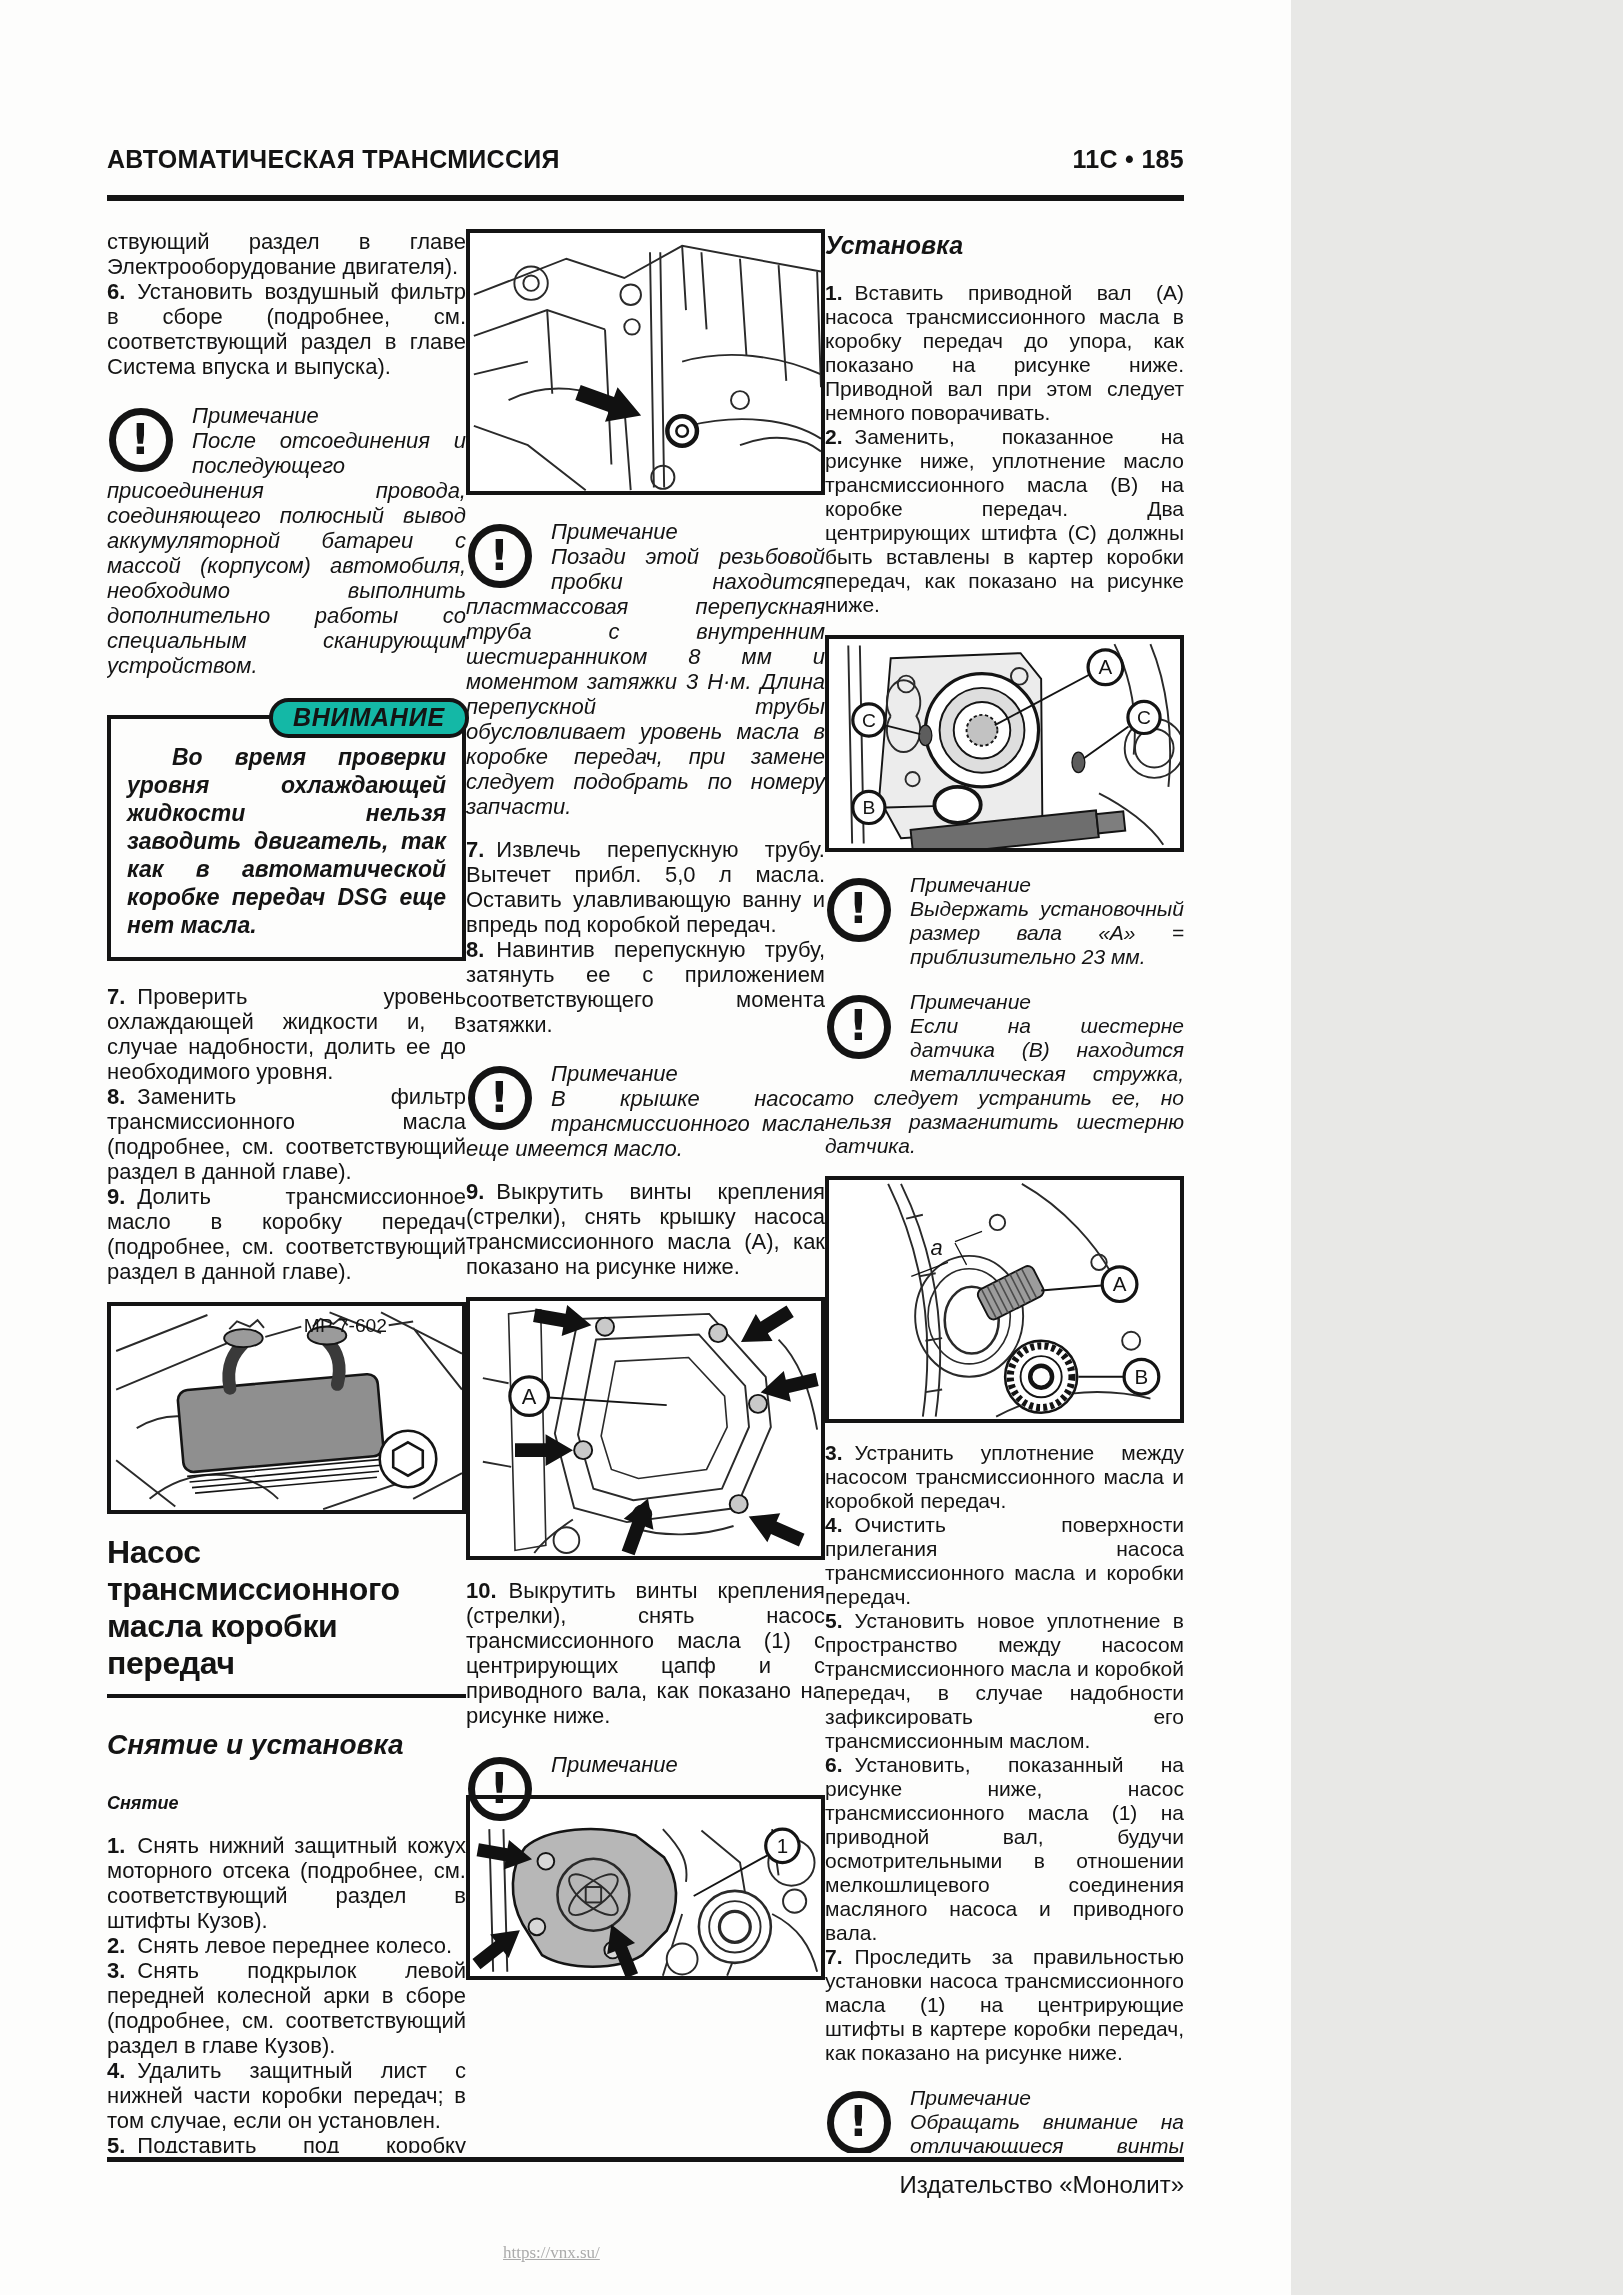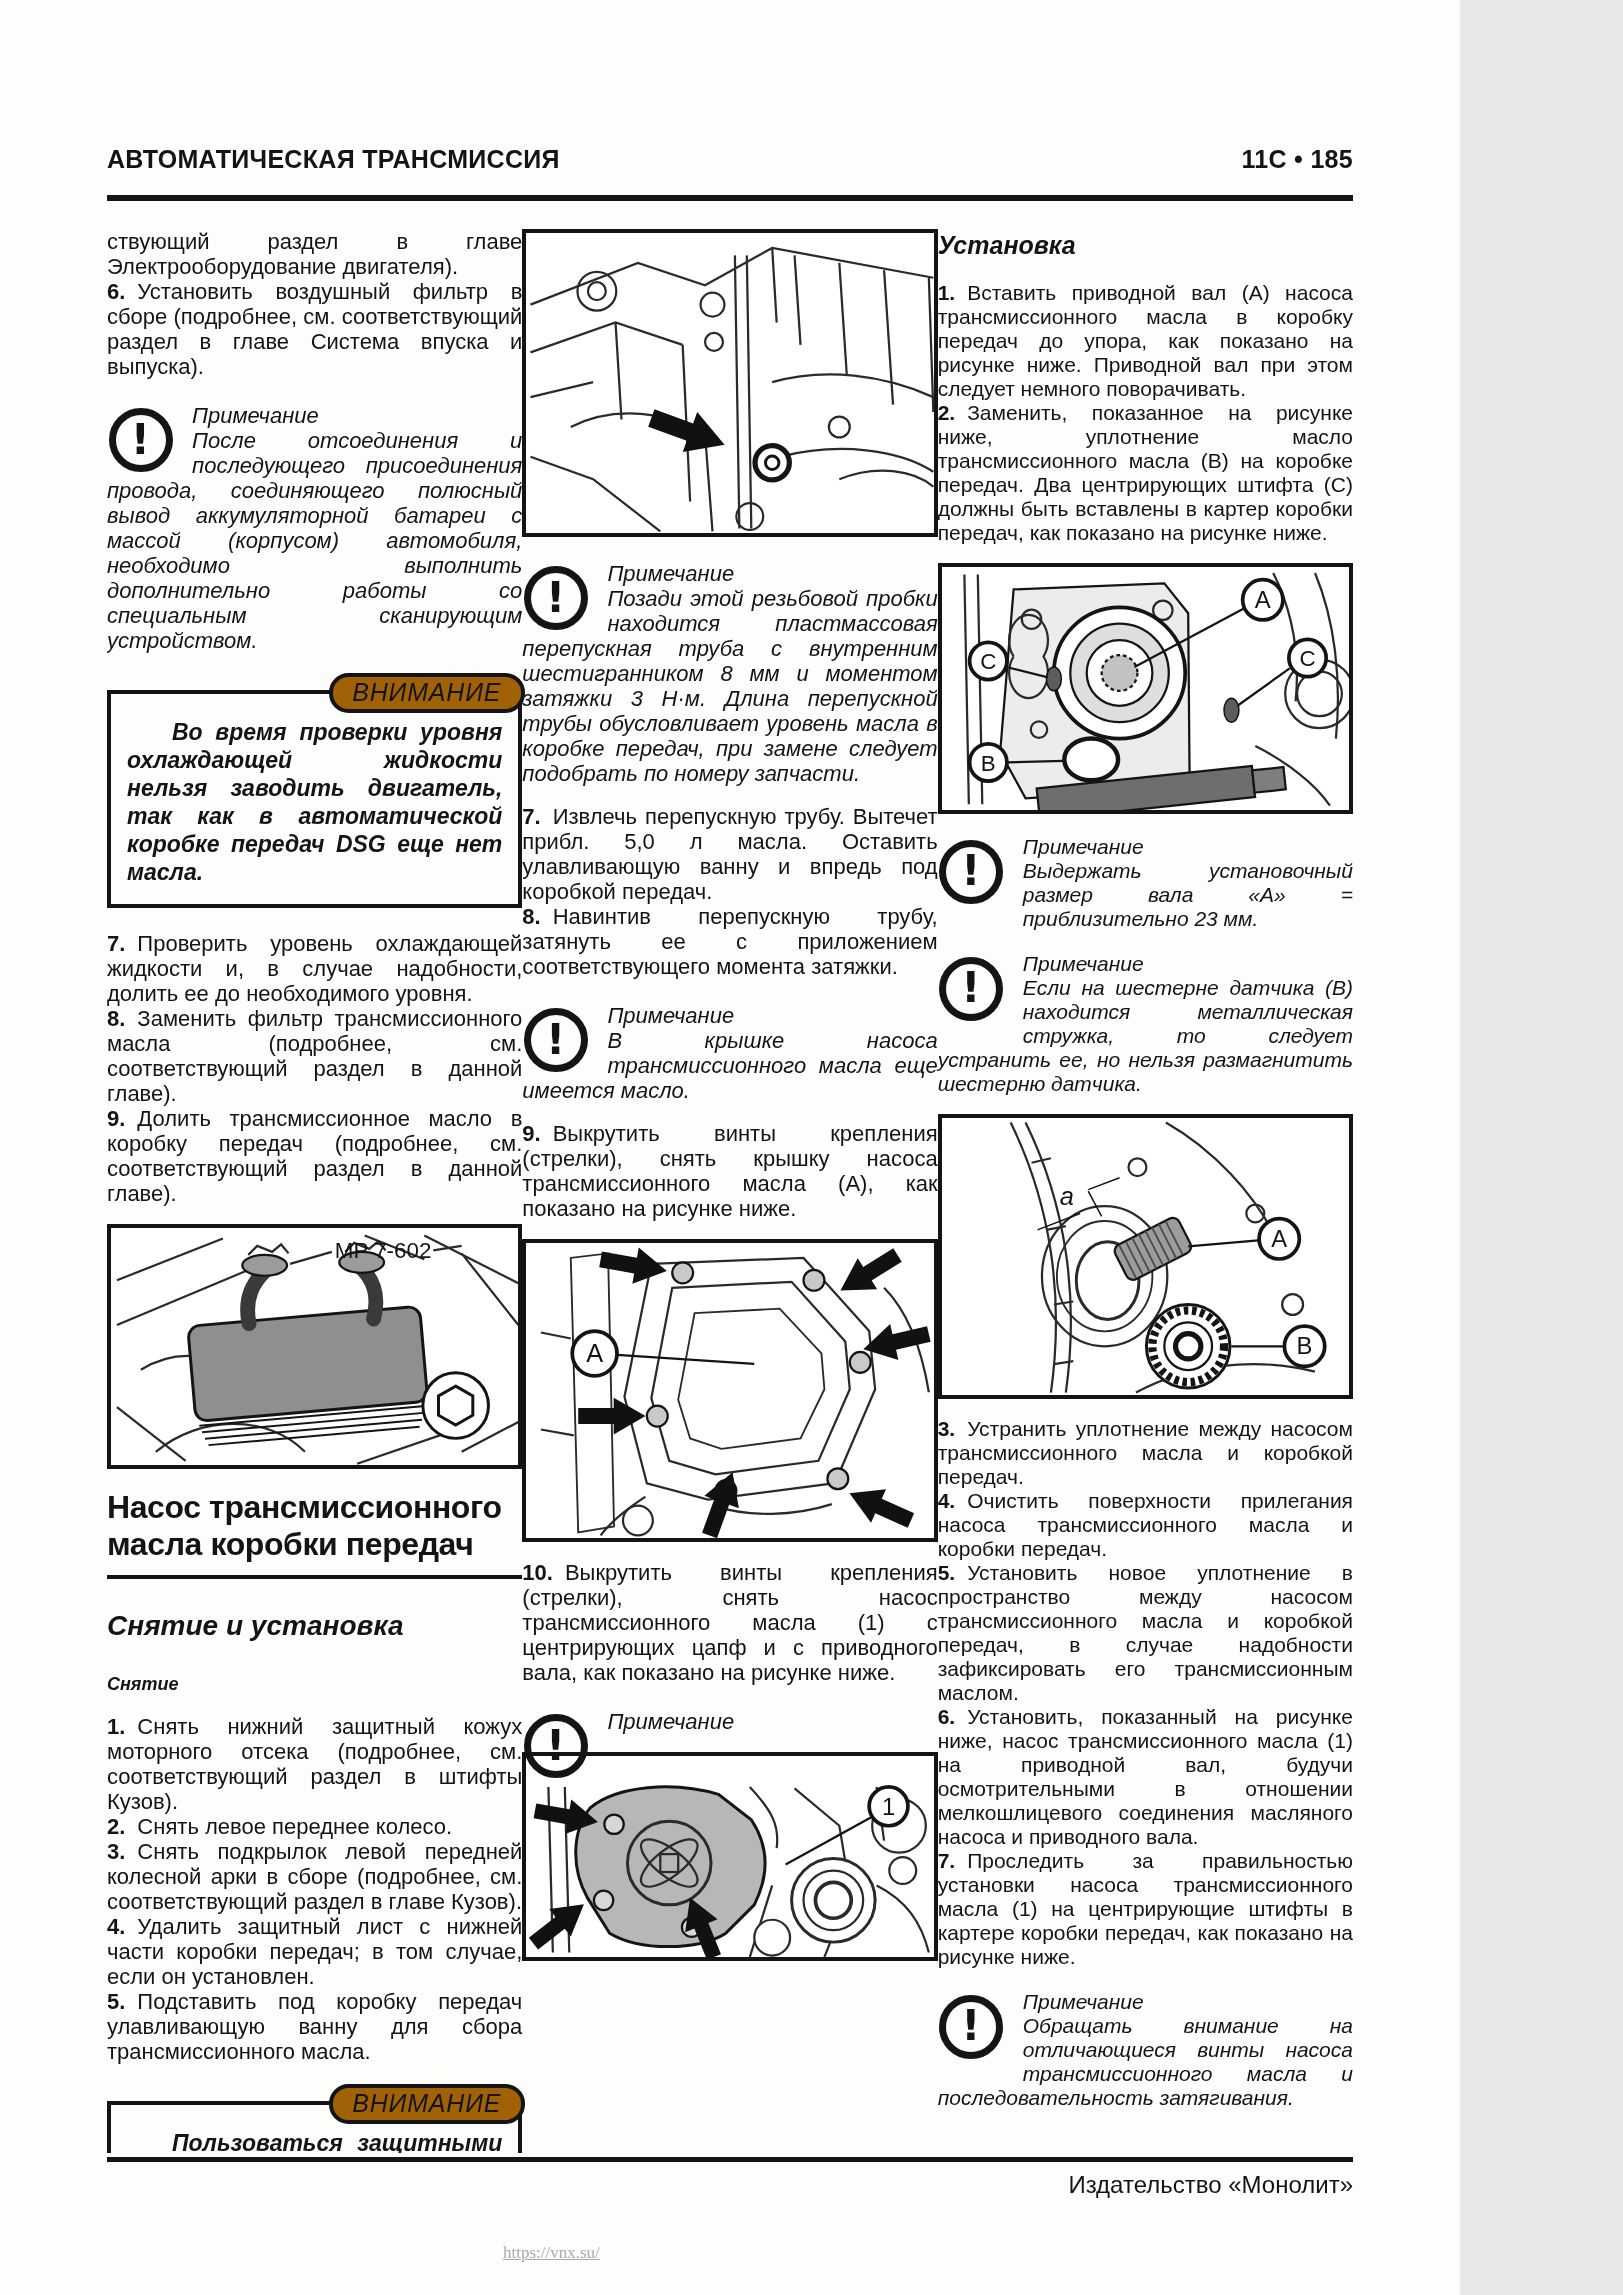--- a/index.html
+++ b/index.html
@@ -1,16 +1,16 @@
 <!DOCTYPE html>
 <html lang="ru" style="font-size:13px"><head>
 <meta charset="utf-8">
 <style>
   html,body{margin:0;padding:0;background:#e8e8e6;}
-  .page{position:relative;width:1460px;height:2295px;background:#fdfdfc;color:#141414;
+  .page{position:relative;width:1291px;height:2295px;background:#fdfdfc;color:#141414;
         font-family:"Liberation Sans",sans-serif;overflow:hidden;}
   
   .hdr{position:absolute;top:145px;left:107px;right:107px;display:flex;
        justify-content:space-between;font-weight:bold;font-size:25px;letter-spacing:0.3px;}
   .hdr-rule{position:absolute;top:195px;left:107px;right:107px;height:5.7px;background:#151515;}
   
   .cols{position:absolute;top:229px;left:107px;right:107px;height:1924px;
         display:flex;overflow:hidden;}
   .col{flex:1 1 0;min-width:0;}
   p.step{margin:0;font-size:22px;line-height:25px;text-align:justify;}
@@ -18,22 +18,22 @@
   .num{font-weight:bold;margin-right:12px;}
   
   .note{margin:24px 0 18px;font-style:italic;font-size:22px;line-height:25px;text-align:justify;}
   .note-icon{float:left;width:50px;height:50px;border:7.3px solid #141414;border-radius:50%;
              margin:4.9px 19.5px 3.2px 1.6px;position:relative;font-style:normal;}
   .note-icon::after{content:"!";position:absolute;left:50%;top:50%;transform:translate(-52%,-54%);
              font-weight:900;font-size:42px;font-family:"DejaVu Sans",sans-serif;}
   .note-title{display:block;padding-left:3.2px;}
   
   .warn{position:relative;border:4.9px solid #141414;margin:37px 0 23px;padding:24px 16px 18px;}
-  .warn-tab{position:absolute;top:-21px;right:-6.5px;background:#a16207;border:4.9px solid #141414;
-            border-radius:19.5px;padding:0.8px 19.5px 2.4px;font-weight:normal;font-style:italic;
+  .warn-tab{position:absolute;top:-21px;right:-6.5px;background:#14b8a6;border:4.9px solid #141414;
+            border-radius:19.5px;padding:0.8px 19.5px 2.4px;font-weight:bold;font-style:italic;
             font-size:25px;letter-spacing:0.8px;}
   .warn-body{font-weight:bold;font-style:italic;font-size:23px;line-height:28px;
              text-align:justify;text-indent:45px;margin:0;}
   
   .sect{font-size:32px;line-height:37px;font-weight:bold;letter-spacing:-0.4px;margin:20px 0 0;}
   .sect-rule{height:4px;background:#141414;margin:11.4px 0 0;}
   .subsect{font-size:28px;font-weight:bold;font-style:italic;margin:31px 0 0;}
   .subsub{font-size:18px;font-weight:bold;font-style:italic;margin:32px 0 19.5px;}
   .install-h{font-size:25px;font-weight:bold;font-style:italic;margin:1.6px 0 21px;}
   

